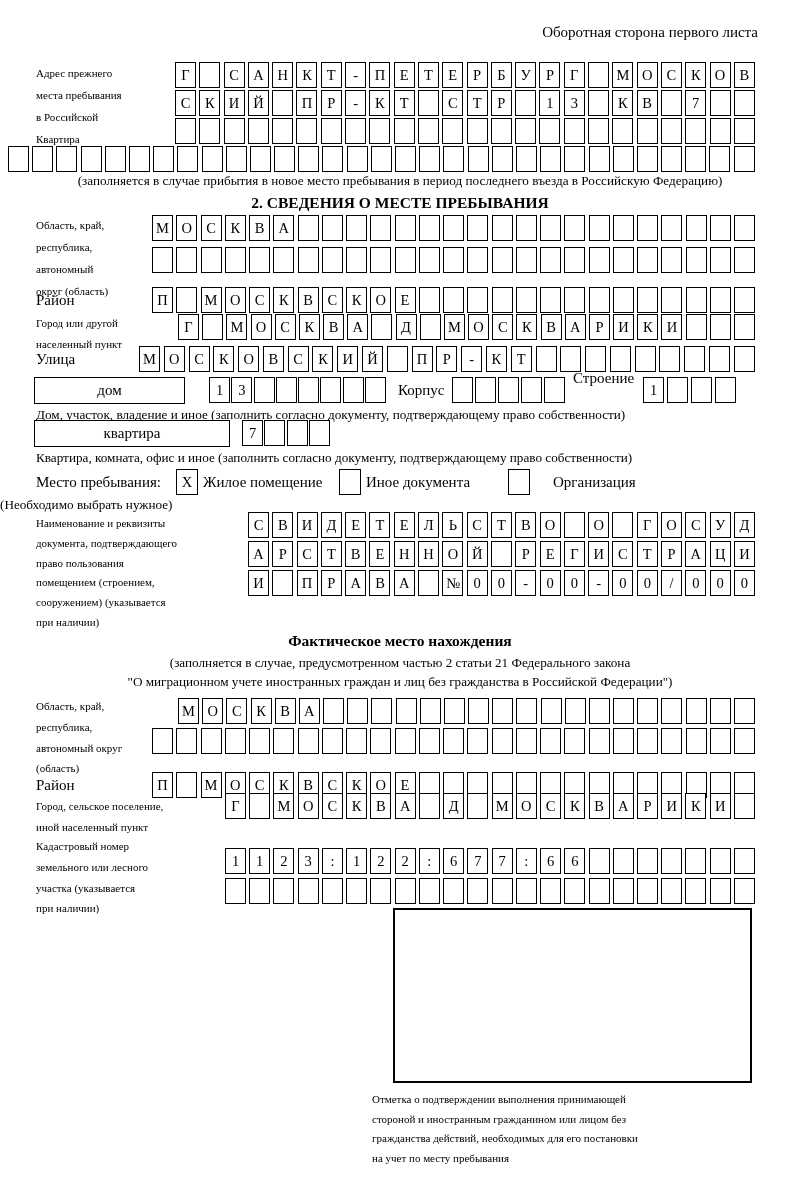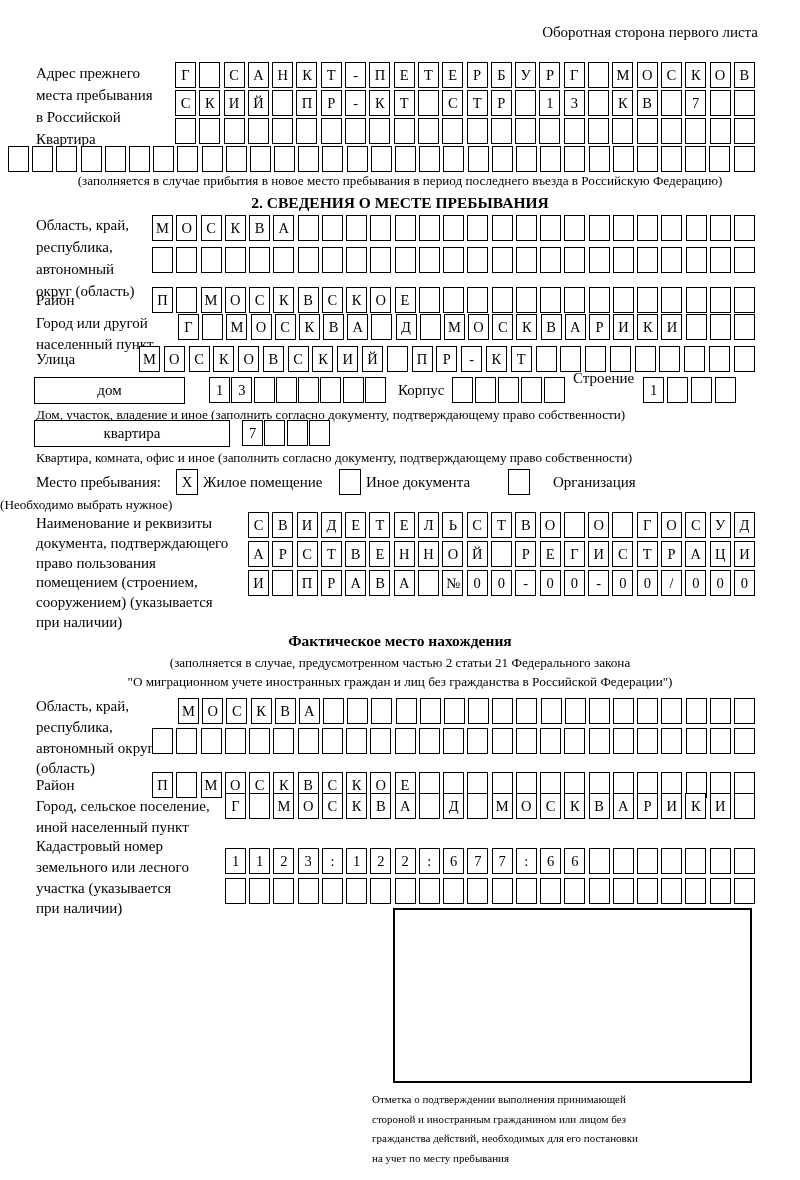--- a/index.html
+++ b/index.html
@@ -1,21 +1,21 @@
 <!DOCTYPE html>
 <html><head>
 <meta charset="utf-8">
 <style>
   html,body{margin:0;padding:0;background:#fff;}
   .page{
     position:relative;width:800px;height:1180px;background:#ffffff;color:#000;
     font-family:"Liberation Serif","DejaVu Serif",serif;overflow:hidden;
   }
   .label{position:absolute;font-size:15px;line-height:21px;white-space:nowrap;}
-  .lbl-block{position:absolute;font-size:15px;line-height:21px;}
+  .lbl-block{position:absolute;font-size:11px;line-height:21px;}
   .boxrow{position:absolute;display:flex;justify-content:space-between;}
   .cell{
     flex:0 0 21px;width:21px;height:26px;border:1.6px solid #000;box-sizing:border-box;
     display:flex;align-items:center;justify-content:center;
     font-size:14.5px;line-height:1;background:#fff;
   }
   .cellbox{
     position:absolute;width:22px;height:26px;border:1.6px solid #000;box-sizing:border-box;
     display:flex;align-items:center;justify-content:center;font-size:14.5px;background:#fff;
   }

